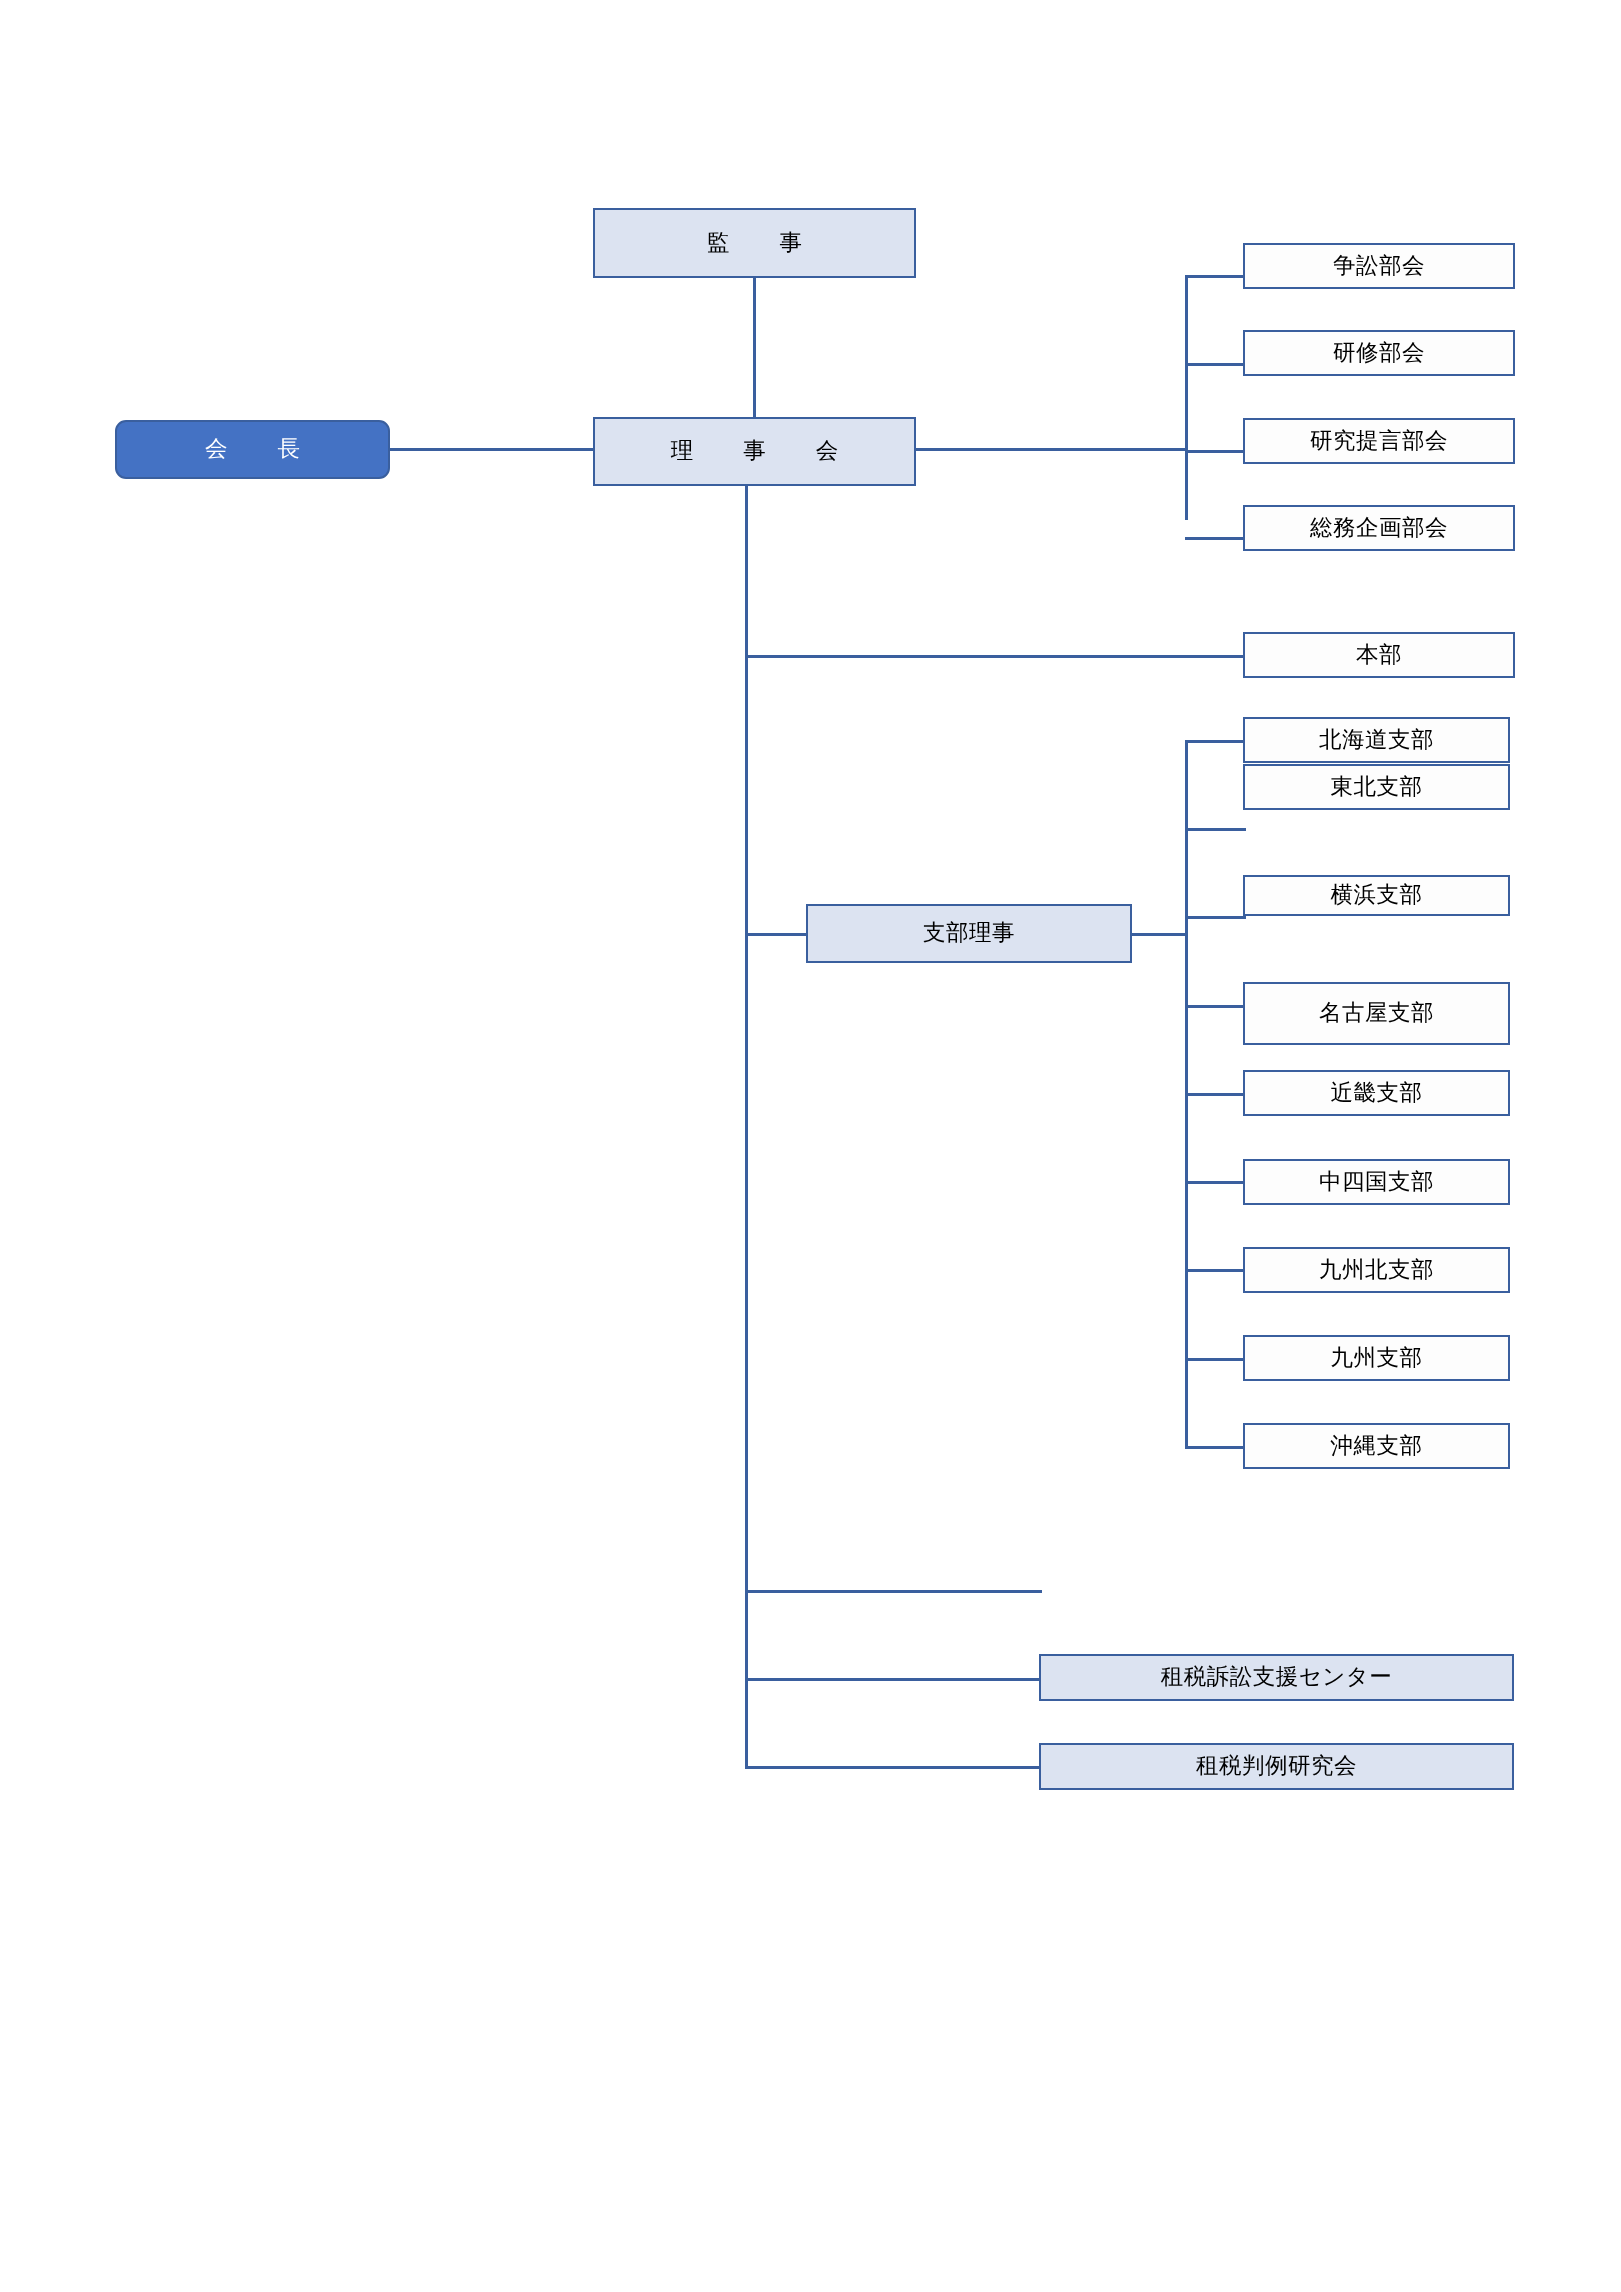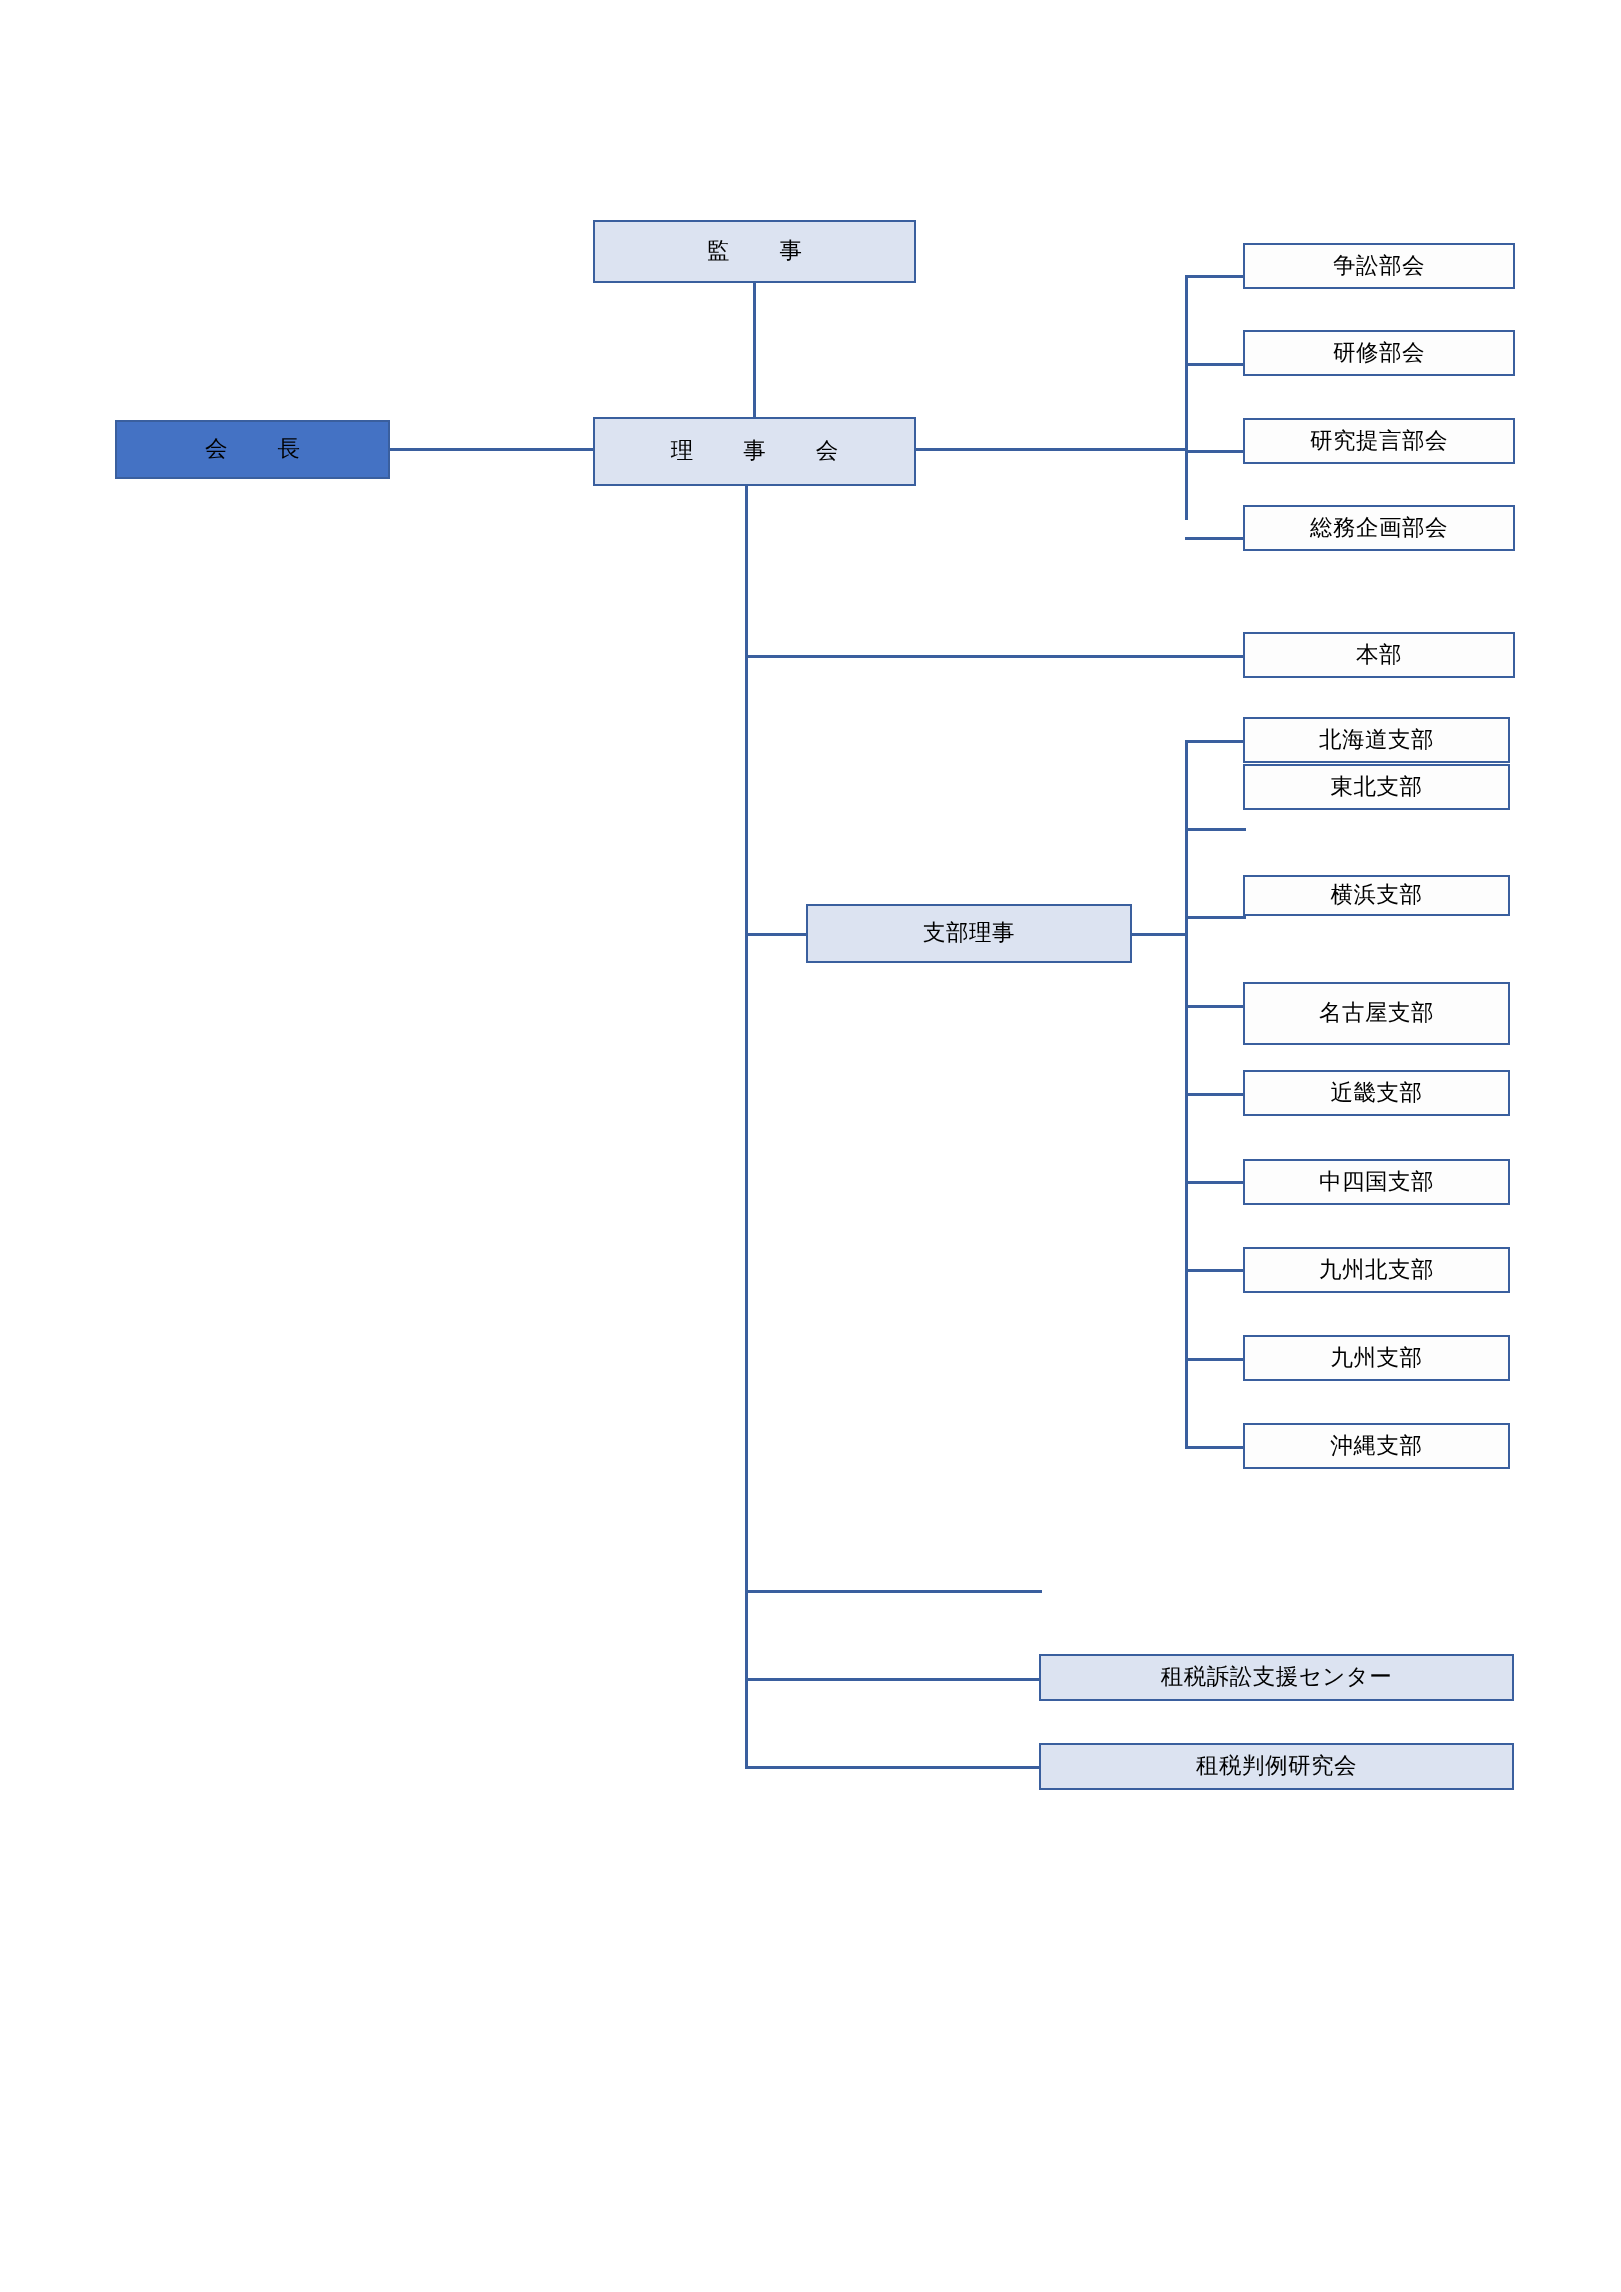--- a/index.html
+++ b/index.html
@@ -36,22 +36,23 @@
     z-index: 3;
   }
   .node.fill-light {
     background: #dce3f1;
   }
   .node.fill-white {
     background: #fdfdfd;
   }
   .node.fill-accent {
     background: #4472c4;
-    color: #000000;
+    color: #ffffff;
     border-color: #3a5f9e;
+    border-radius: 11px;
   }
   .node.spaced {
     letter-spacing: 13.7px;
     text-indent: 13.7px;
   }
 
   
   .hline {
     position: absolute;
     height: 2.9px;
@@ -100,21 +101,21 @@
   <div class="hline" style="left:1185px; top:1093px; width:61px;"></div>
   <div class="hline" style="left:1185px; top:1181px; width:61px;"></div>
   <div class="hline" style="left:1185px; top:1269px; width:61px;"></div>
   <div class="hline" style="left:1185px; top:1358px; width:61px;"></div>
   <div class="hline" style="left:1185px; top:1446px; width:61px;"></div>
 
   <div class="hline" style="left:745px; top:1590px; width:297px;"></div>
   <div class="hline" style="left:745px; top:1678px; width:297px;"></div>
   <div class="hline" style="left:745px; top:1766px; width:297px;"></div>
 
-  <div class="node fill-light spaced" style="left:593px; top:220px; width:323px; height:63px;">監　事</div>
+  <div class="node fill-light spaced" style="left:593px; top:208px; width:323px; height:70px;">監　事</div>
 
   <div class="node fill-accent spaced" style="left:115px; top:420px; width:275px; height:59px;">会　長</div>
 
   <div class="node fill-light spaced" style="left:593px; top:417px; width:323px; height:69px;">理　事　会</div>
 
   <div class="node fill-white" style="left:1243px; top:243px; width:272px; height:46px;">争訟部会</div>
   <div class="node fill-white" style="left:1243px; top:330px; width:272px; height:46px;">研修部会</div>
   <div class="node fill-white" style="left:1243px; top:418px; width:272px; height:46px;">研究提言部会</div>
   <div class="node fill-white" style="left:1243px; top:505px; width:272px; height:46px;">総務企画部会</div>
 

